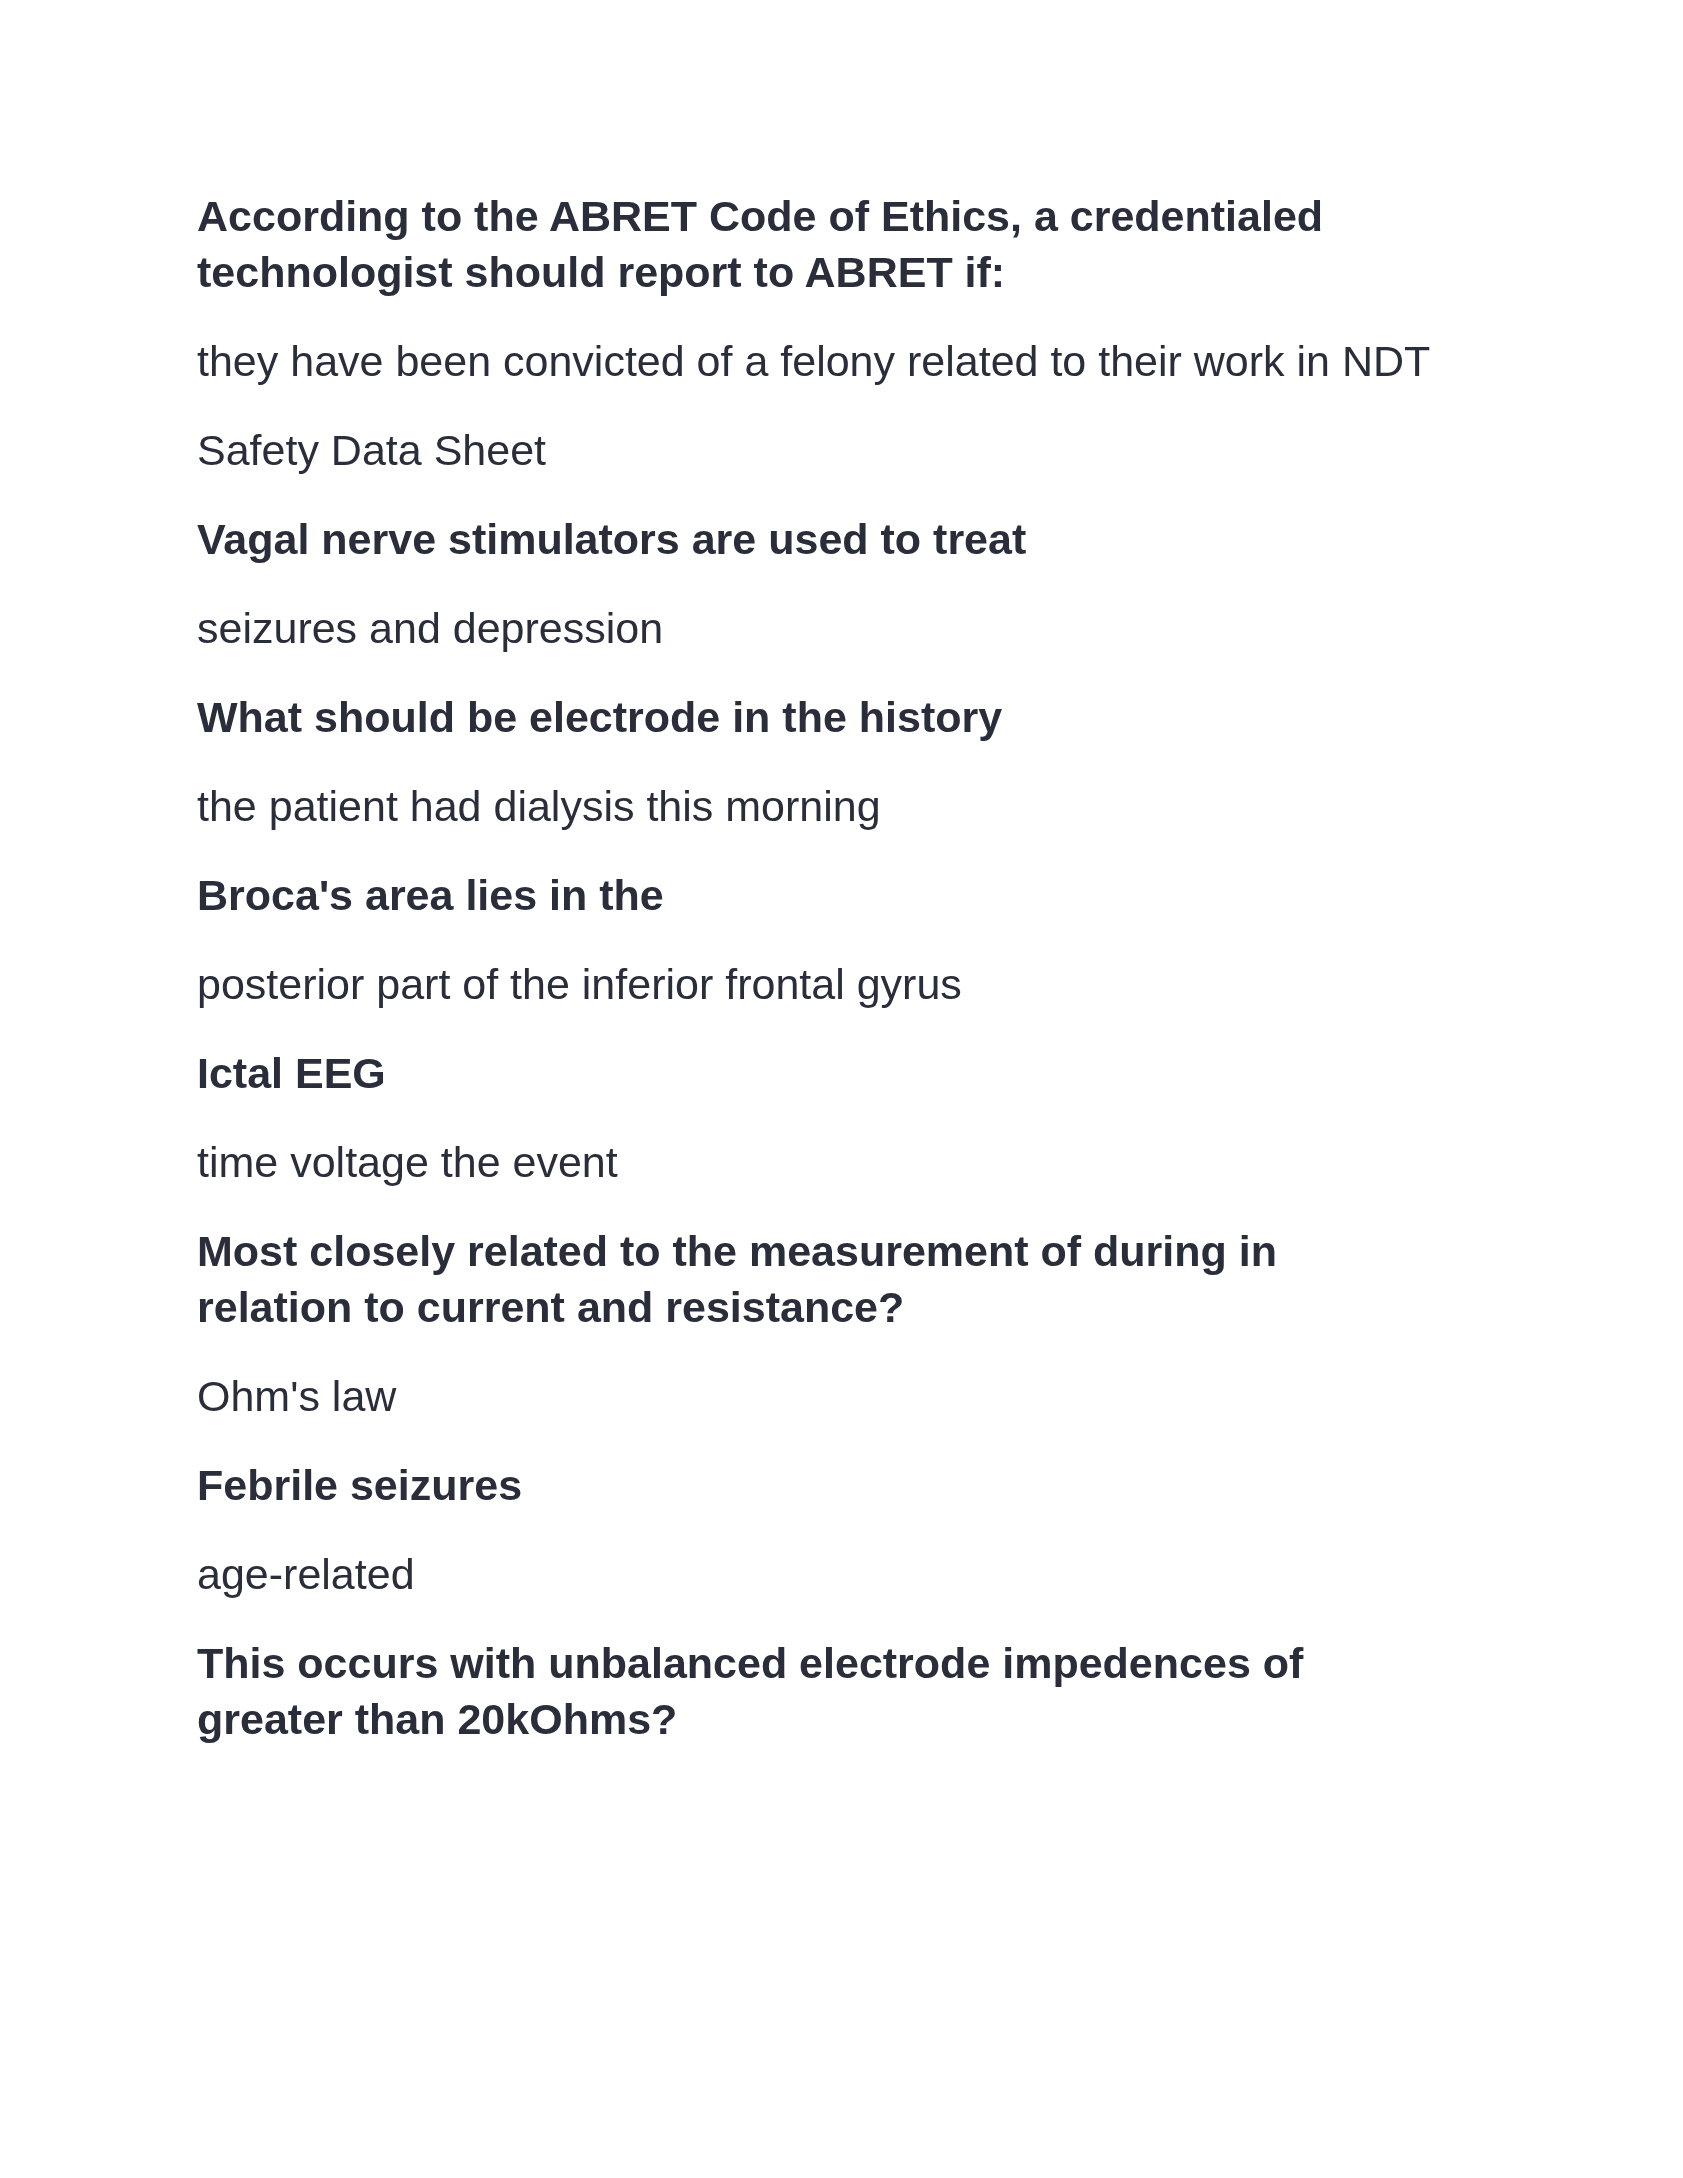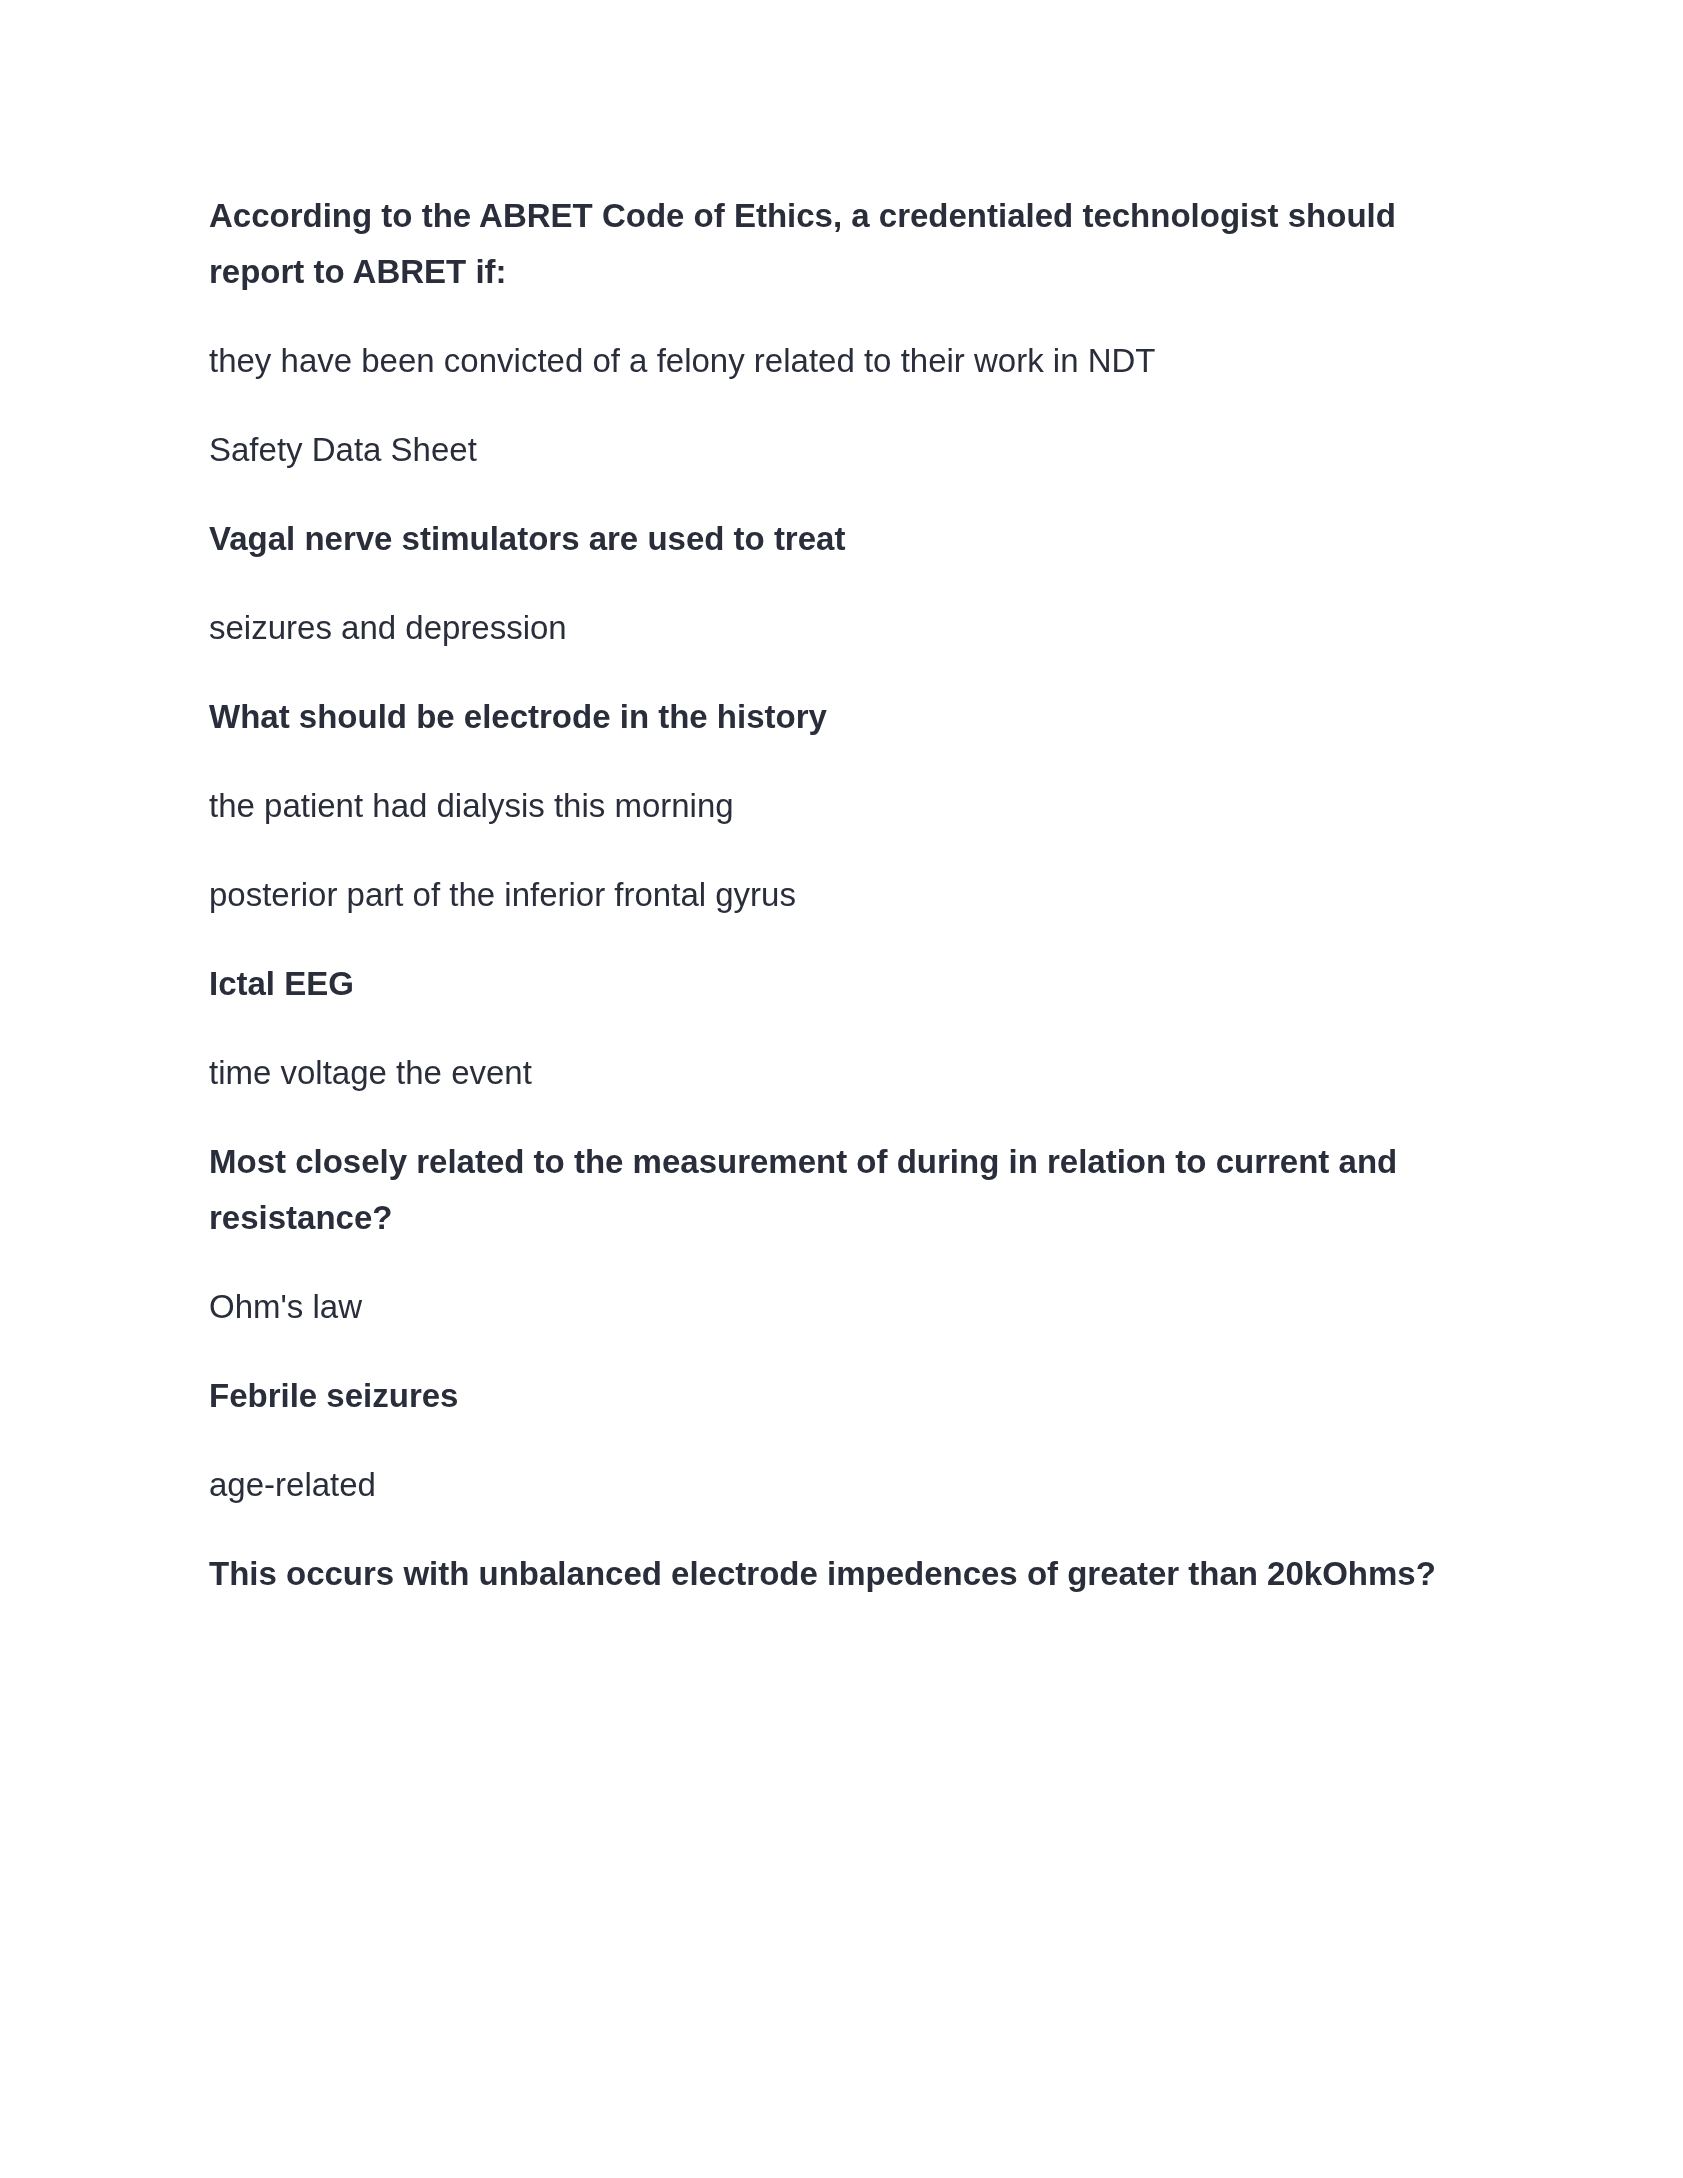--- a/index.html
+++ b/index.html
@@ -18,22 +18,22 @@
     .page {
       position: absolute;
       left: 197px;
       top: 188px;
       width: 1247px;
     }
     .qa {
       margin: 0;
     }
     .term, .definition {
-      margin: 0 0 33px 12px;
-      font-size: 33px;
+      margin: 0 0 33px 0;
+      font-size: 43px;
       line-height: 56px;
       letter-spacing: 0px;
     }
     .term {
       font-weight: bold;
     }
     .definition {
       font-weight: normal;
     }
   </style>
@@ -56,20 +56,21 @@
     <p class="definition">seizures and depression</p>
   </div>
 
 
   <div class="qa">
     <p class="term">What should be electrode in the history</p>
     <p class="definition">the patient had dialysis this morning</p>
   </div>
 
   <div class="qa">
+    <p class="term">Broca's area lies in the</p>
     <p class="definition">posterior part of the inferior frontal gyrus</p>
   </div>
 
   <div class="qa">
     <p class="term">Ictal EEG</p>
     <p class="definition">time voltage the event</p>
   </div>
 
   <div class="qa">
     <p class="term">Most closely related to the measurement of during in relation to current and resistance?</p>

